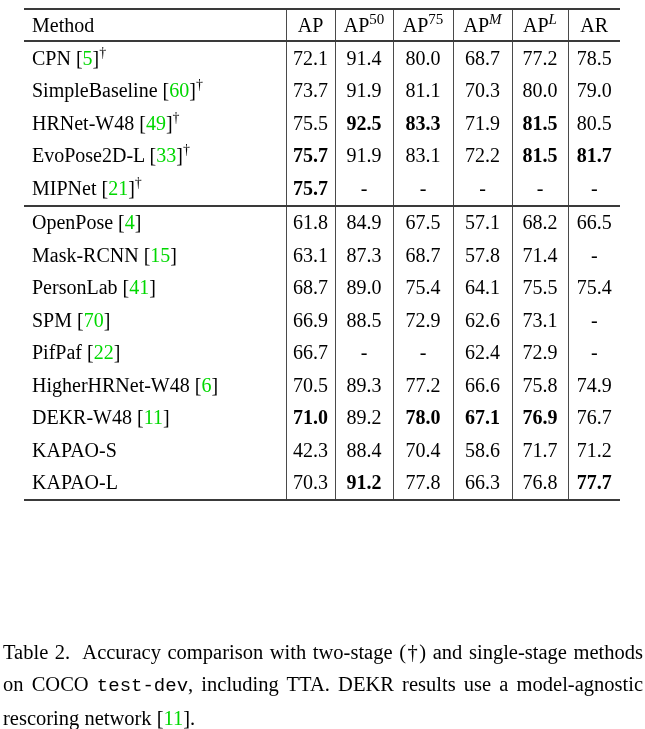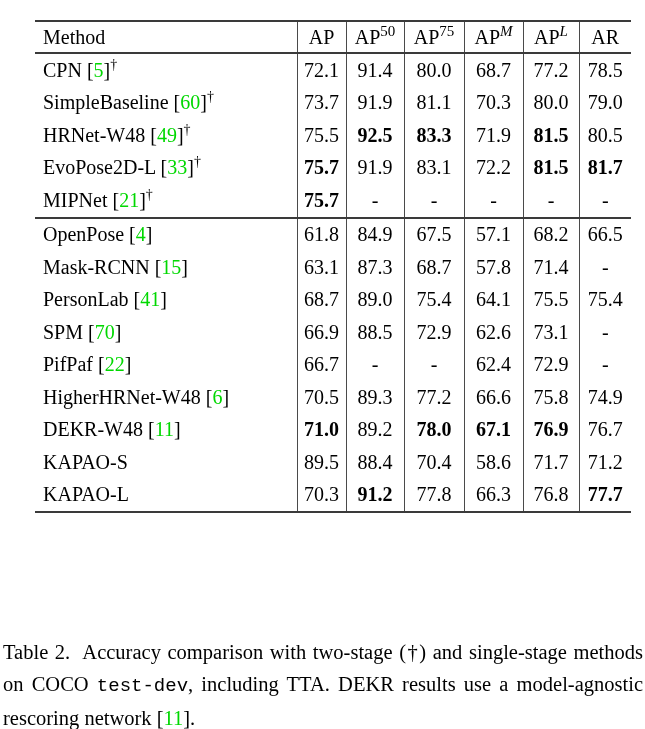--- a/index.html
+++ b/index.html
@@ -6,28 +6,27 @@
   body {
     width: 645px; height: 729px;
     background: #ffffff;
     color: #000000;
     font-family: "Liberation Serif", serif;
     position: relative;
     overflow: hidden;
   }
   table.results {
     position: absolute;
-    left: 24px; top: 20px;
+    left: 24px; top: 8px;
     width: 596px;
     border-collapse: collapse;
     table-layout: fixed;
     border-top: 2.5px solid #3a3a3a;
     border-bottom: 2.5px solid #3a3a3a;
     font-size: 20px;
-    margin-left: 11px;
   }
   table.results th, table.results td {
     padding: 0;
     text-align: center;
     vertical-align: middle;
     overflow: hidden;
   }
   table.results thead th {
     height: 30px;
     font-weight: normal;
@@ -190,21 +189,21 @@
         <td class="method-col"><span>DEKR-W48</span><span> [</span><span class="cite">11</span><span>]</span></td>
         <td class="b">71.0</td>
         <td>89.2</td>
         <td class="b">78.0</td>
         <td class="b">67.1</td>
         <td class="b">76.9</td>
         <td>76.7</td>
       </tr>
       <tr>
         <td class="method-col"><span>KAPAO-S</span></td>
-        <td>89.5</td>
+        <td>42.3</td>
         <td>88.4</td>
         <td>70.4</td>
         <td>58.6</td>
         <td>71.7</td>
         <td>71.2</td>
       </tr>
       <tr>
         <td class="method-col"><span>KAPAO-L</span></td>
         <td>70.3</td>
         <td class="b">91.2</td>

